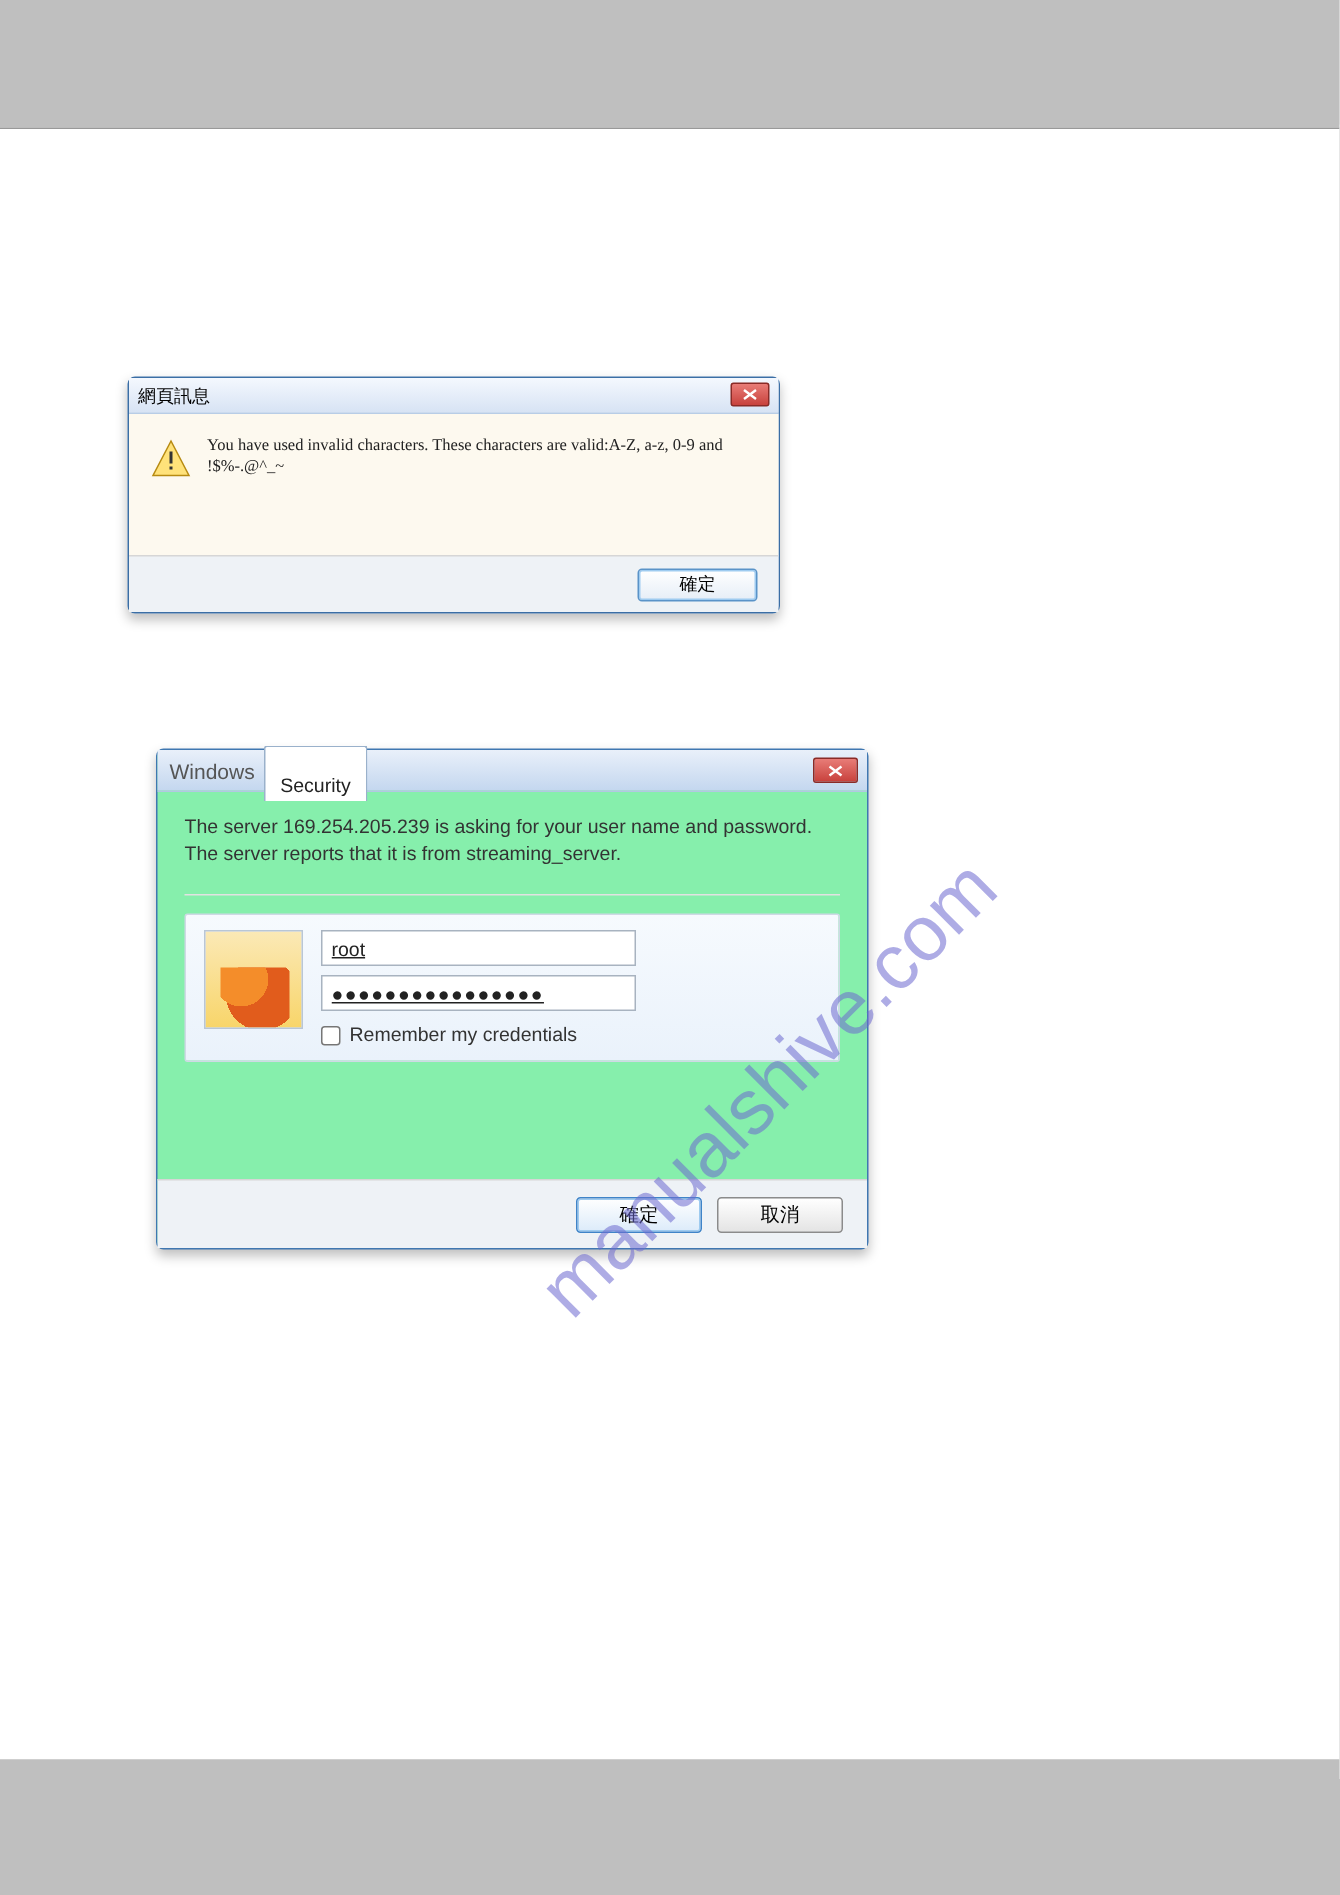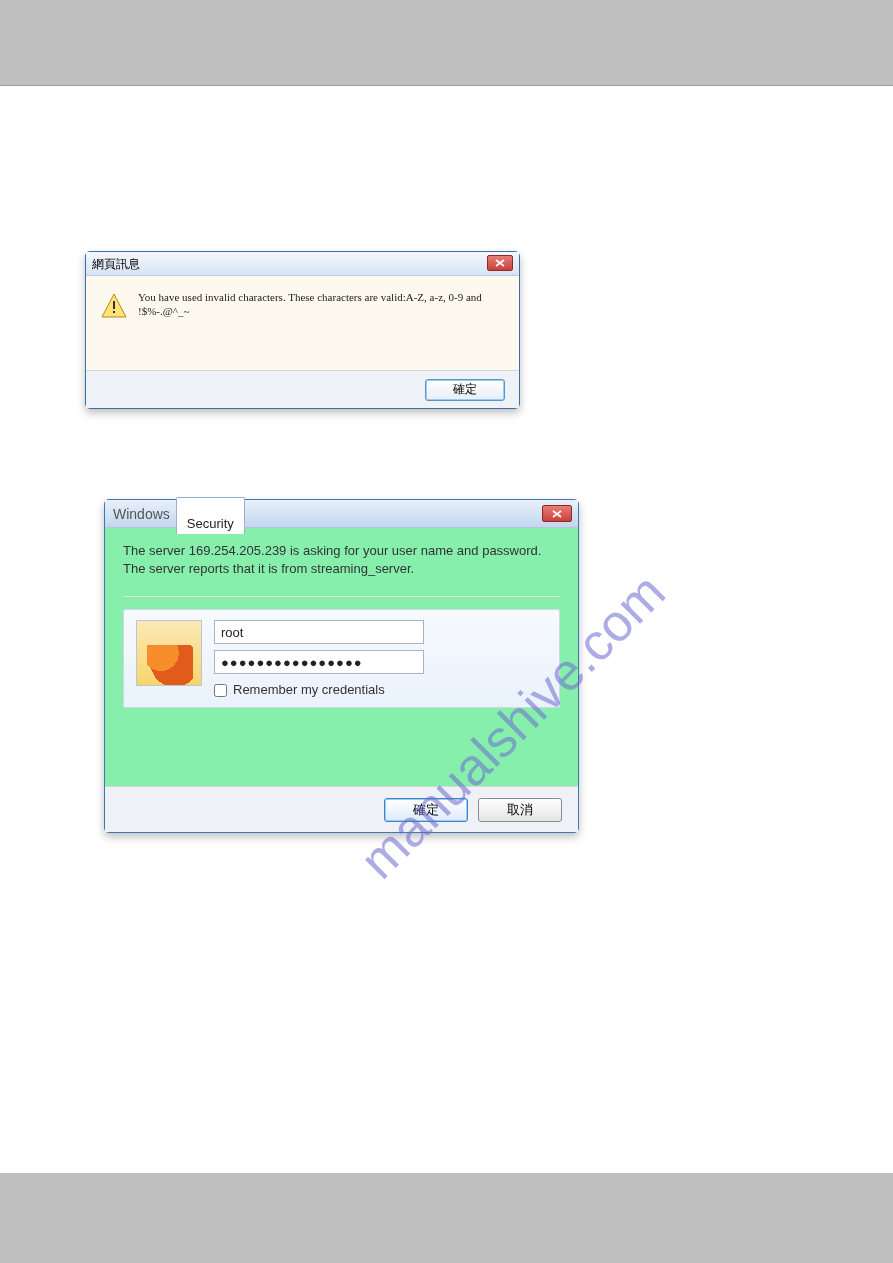--- a/index.html
+++ b/index.html
@@ -185,20 +185,21 @@
   .cred-fields { flex: 1; }
   .cred-input {
     width: 210px;
     height: 24px;
     border: 1px solid #a8b3c0;
     background: #fff;
     font-size: 13px;
     padding: 0 6px;
     margin-bottom: 6px;
     color: #222;
+    text-decoration: underline;
   }
   .cred-chk {
     display: flex;
     align-items: flex-end;
     gap: 6px;
     font-size: 13px;
     color: #333;
     margin-top: 2px;
   }
   .cred-chk input { width: 13px; height: 13px; }

